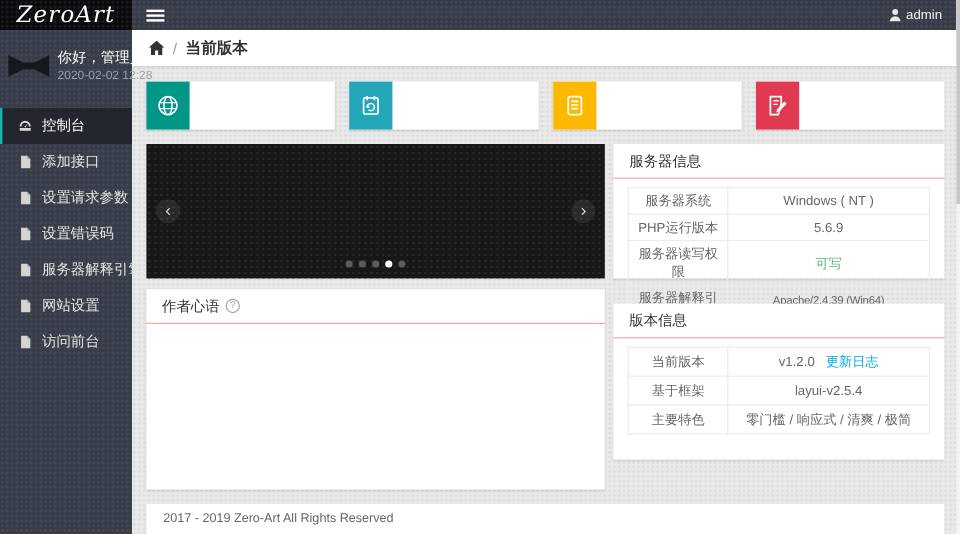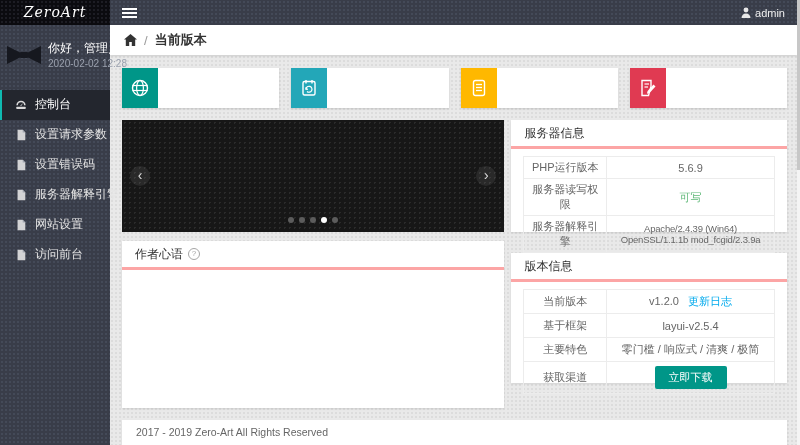--- a/index.html
+++ b/index.html
@@ -17,21 +17,21 @@
   .app { position: relative; width: 800px; height: 445px; overflow: hidden; }
 
   
   .sidebar { position: absolute; left: 0; top: 0; bottom: 0; width: 110px; z-index: 3; }
   .logo {
     height: 25px; line-height: 25px; text-align: center;
     background-color: #0b0b0f;
     background-image: radial-gradient(#1d1d24 1px, transparent 1px);
     background-size: 4px 4px;
     color: #fff; font-family: "DejaVu Serif", serif; font-style: italic;
-    font-size: 14px; letter-spacing: 1px;
+    font-size: 19px; letter-spacing: 1px;
   }
   .userbox { display: flex; align-items: center; gap: 6px; padding: 16px 6px 18px 6px; }
   .bowtie-icon { flex: 0 0 auto; width: 36px; height: 22px; }
   .user-text { line-height: 1.3; }
   .greeting { color: #ffffff; font-size: 12px; white-space: nowrap; }
   .datetime { color: #9aa0ad; font-size: 10px; white-space: nowrap; }
   .menu { margin-top: 2px; }
   .menu-item {
     height: 30px; display: flex; align-items: center; gap: 8px;
     padding-left: 13px; color: #e4e4e4; font-size: 12px; cursor: pointer;
@@ -98,21 +98,21 @@
   .car-arrow.next { right: 8px; }
   .car-dots { position: absolute; bottom: 9px; left: 50%; transform: translateX(-50%); display: flex; gap: 5px; }
   .dot { width: 6px; height: 6px; border-radius: 50%; background: #5c5c5c; cursor: pointer; }
   .dot.active { background: #ffffff; }
 
   
   .panel { background: #fff; box-shadow: 0 1px 2px rgba(0,0,0,.1); }
   .panel-header {
     height: 29px; display: flex; align-items: center; gap: 5px;
     padding: 0 13px; font-size: 12px; color: #333;
-    border-bottom: 3px solid #fca5a5;
+    border-bottom: 1px solid #fca5a5;
   }
   .panel-body { padding: 7px 12px; }
   .help-circle {
     width: 12px; height: 12px; border: 1px solid #a6a6a6; border-radius: 50%;
     color: #a6a6a6; font-size: 8px; display: inline-flex;
     align-items: center; justify-content: center; line-height: 1;
   }
   table.kv { width: 100%; border-collapse: collapse; font-size: 11px; color: #666; table-layout: fixed; }
   .kv td { border: 1px solid #ececec; text-align: center; padding: 3px 3px; }
   .kv td.k { width: 33%; }
@@ -167,20 +167,27 @@
           <path d="M7 8.6 L9.6 4.6 L6.2 7.6 Z" fill="#eee"></path>
           <rect x="1.6" y="9" width="10.8" height="2.6" rx="0.6" fill="#eee"></rect>
         </svg>
         <span>控制台</span>
       </div>
       <div class="menu-item">
         <svg class="mi-icon" viewBox="0 0 14 14">
             <path d="M3 1 h6 l3 3 v9 h-9 z" fill="#e4e4e4"></path>
             <path d="M9 1 l3 3 h-3 z" fill="#aeb2bb"></path>
           </svg>
+        <span>添加接口</span>
+      </div>
+      <div class="menu-item">
+        <svg class="mi-icon" viewBox="0 0 14 14">
+            <path d="M3 1 h6 l3 3 v9 h-9 z" fill="#e4e4e4"></path>
+            <path d="M9 1 l3 3 h-3 z" fill="#aeb2bb"></path>
+          </svg>
         <span>设置请求参数</span>
       </div>
       <div class="menu-item">
         <svg class="mi-icon" viewBox="0 0 14 14">
             <path d="M3 1 h6 l3 3 v9 h-9 z" fill="#e4e4e4"></path>
             <path d="M9 1 l3 3 h-3 z" fill="#aeb2bb"></path>
           </svg>
         <span>设置错误码</span>
       </div>
       <div class="menu-item">
@@ -294,20 +301,24 @@
       </div>
 
       <div class="col-right panel server-panel">
         <div class="panel-header">
           <span>服务器信息</span>
         </div>
         <div class="panel-body">
           <table class="kv">
             <tbody>
               <tr>
+                <td class="k">服务器系统</td>
+                <td>Windows ( NT )</td>
+              </tr>
+              <tr>
                 <td class="k">PHP运行版本</td>
                 <td>5.6.9</td>
               </tr>
               <tr>
                 <td class="k">服务器读写权限</td>
                 <td style="color: rgb(95, 184, 120);">可写</td>
               </tr>
               <tr>
                 <td class="k">服务器解释引擎</td>
                 <td class="small">Apache/2.4.39 (Win64) OpenSSL/1.1.1b mod_fcgid/2.3.9a</td>
@@ -342,26 +353,20 @@
                 </td>
               </tr>
               <tr>
                 <td class="k">基于框架</td>
                 <td>layui-v2.5.4</td>
               </tr>
               <tr>
                 <td class="k">主要特色</td>
                 <td>零门槛 / 响应式 / 清爽 / 极简</td>
               </tr>
-              <tr>
-                <td class="k">获取渠道</td>
-                <td>
-                  <button class="dl-btn" style="background-color: rgb(0, 150, 136);">立即下载</button>
-                </td>
-              </tr>
             </tbody>
           </table>
         </div>
       </div>
     </div>
 
     <div class="page-footer">
       <span>2017 - 2019 Zero-Art All Rights Reserved</span>
     </div>
   </div>

